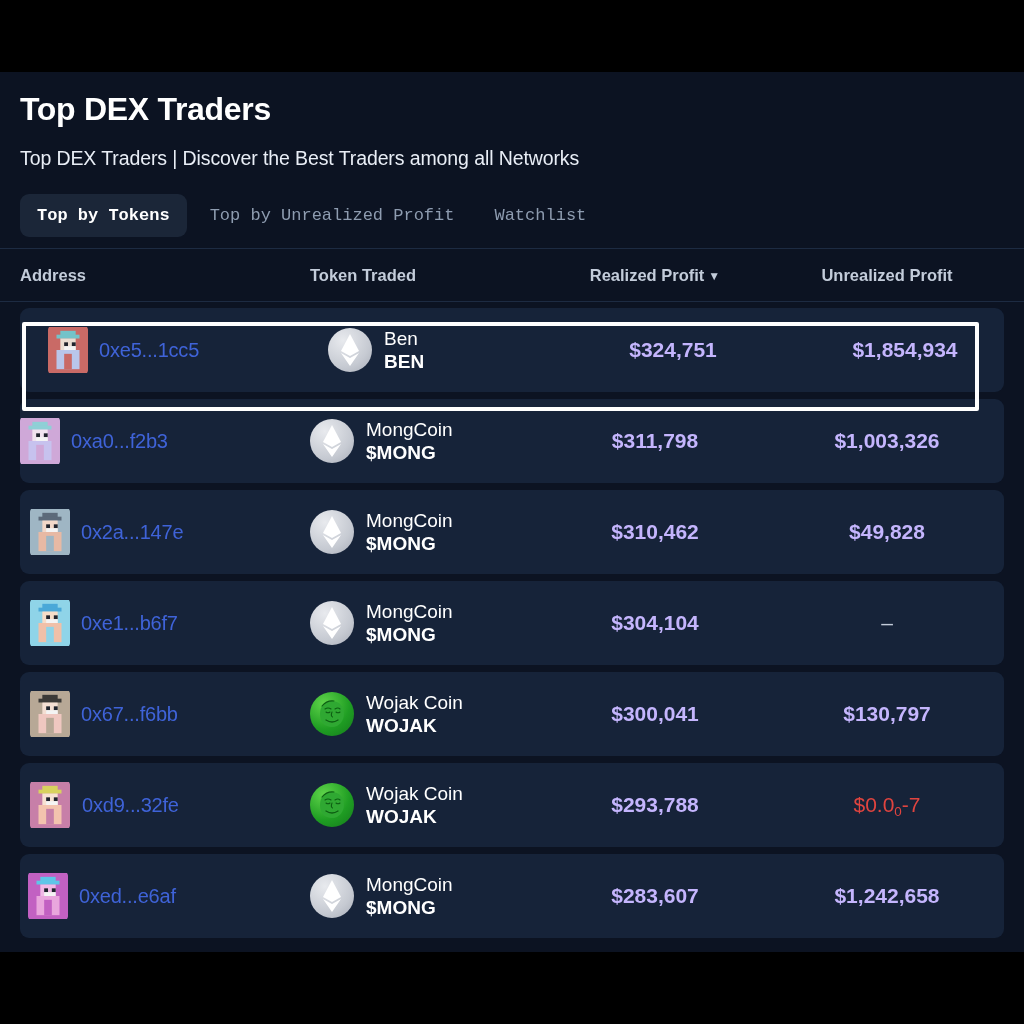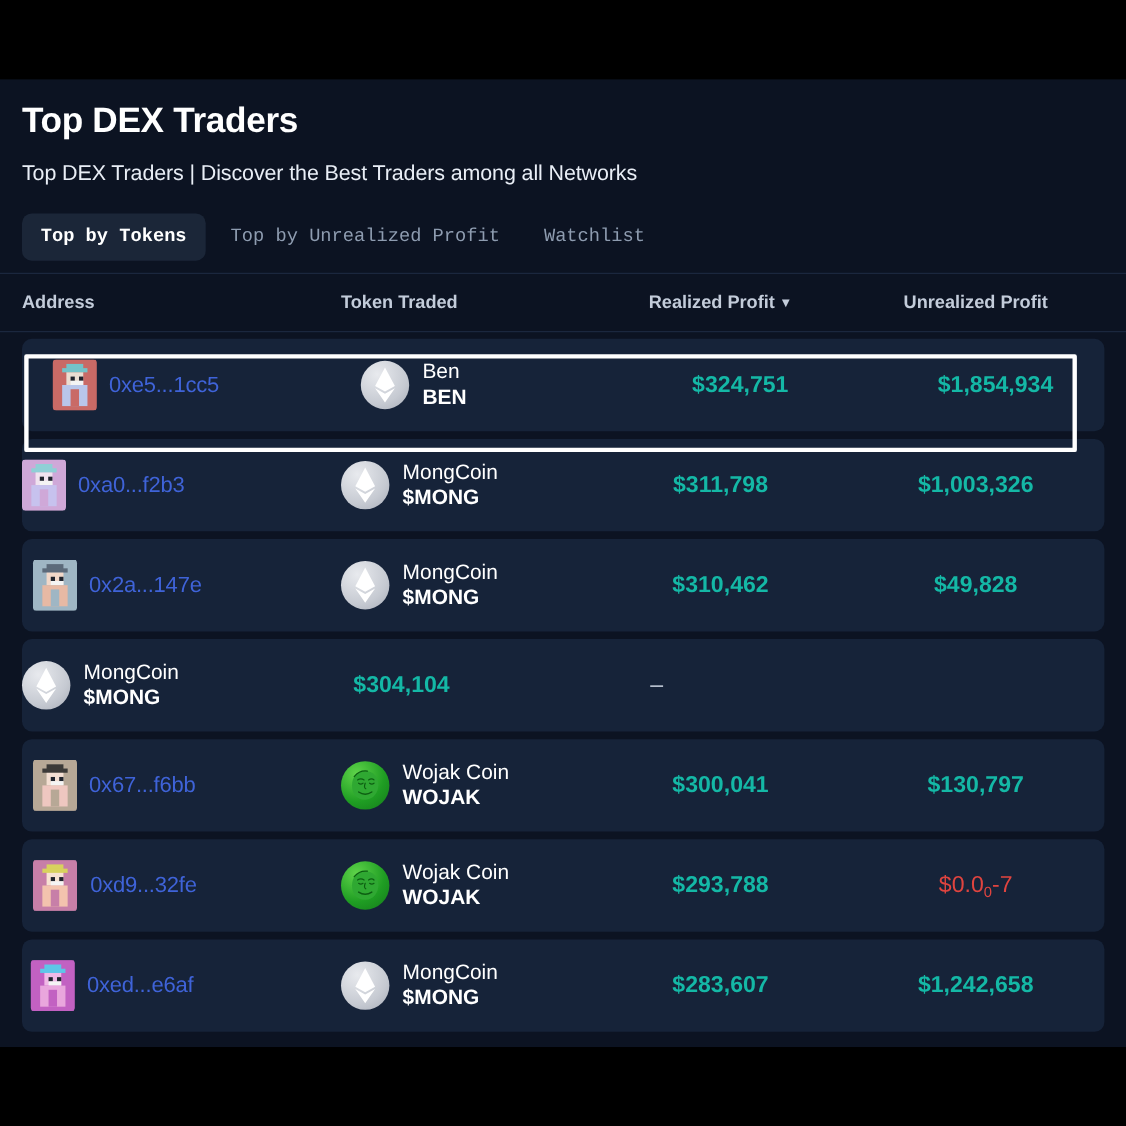--- a/index.html
+++ b/index.html
@@ -169,21 +169,21 @@
     background: radial-gradient(circle at 32% 26%, #5fd44a 0%, #1f9d23 58%, #147a1b 100%);
   }
 
   .token-text { display: flex; flex-direction: column; justify-content: center; gap: 1px; }
   .token-name { font-size: 19px; color: #ffffff; font-weight: 400; line-height: 1.15; white-space: nowrap; }
   .token-sym  { font-size: 19px; color: #ffffff; font-weight: bold; line-height: 1.15; white-space: nowrap; }
 
   .profit {
     font-size: 21px;
     font-weight: bold;
-    color: #14b8a6;
+    color: #c4b5fd;
     white-space: nowrap;
   }
   .profit.neg  { color: #e0443f; font-weight: 400; }
   .profit.none { color: #c3ccda; font-weight: 400; }
 
   .profit sub { font-size: 0.64em; vertical-align: baseline; position: relative; top: 4px; }
 
   
   #highlight-box {
     position: absolute;
@@ -323,20 +323,37 @@
               </div>
               <div class="token-text">
                 <div class="token-name">MongCoin</div>
                 <div class="token-sym">$MONG</div>
               </div>
             </div>
             <div class="col-realized profit">$310,462</div>
             <div class="col-unrealized profit">$49,828</div>
           </div>
           <div class="row">
+            <div class="col-address addr-cell" style="padding-left: 10px;">
+              <div class="avatar" style="background: rgb(143, 212, 232);">
+                <svg viewBox="0 0 10 12" width="40" height="46" style="display: block;">
+                  <rect x="0" y="0" width="10" height="12" fill="#8fd4e8"></rect>
+                  <rect x="3" y="1" width="4" height="2" fill="#4aa8d8"></rect>
+                  <rect x="2" y="2" width="6" height="1" fill="#4aa8d8"></rect>
+                  <rect x="3" y="3" width="4" height="3" fill="#f6ddc8"></rect>
+                  <rect x="4" y="4" width="1" height="1" fill="#20242e"></rect>
+                  <rect x="6" y="4" width="1" height="1" fill="#20242e"></rect>
+                  <rect x="4" y="5" width="3" height="1" fill="#f4f4f4"></rect>
+                  <rect x="2" y="6" width="6" height="5" fill="#f0c0a8"></rect>
+                  <rect x="4" y="7" width="2" height="4" fill="#8fd4e8"></rect>
+                  <g></g>
+                </svg>
+              </div>
+              <a class="addr-link">0xe1...b6f7</a>
+            </div>
             <div class="col-token token-cell">
               <div class="token-icon eth">
                 <svg viewBox="0 0 44 44" width="44" height="44">
                   <path d="M22 6 L31 23 L22 28 L13 23 Z" fill="#ffffff"></path>
                   <path d="M22 30 L31 25 L22 38 L13 25 Z" fill="#ffffff"></path>
                 </svg>
               </div>
               <div class="token-text">
                 <div class="token-name">MongCoin</div>
                 <div class="token-sym">$MONG</div>

